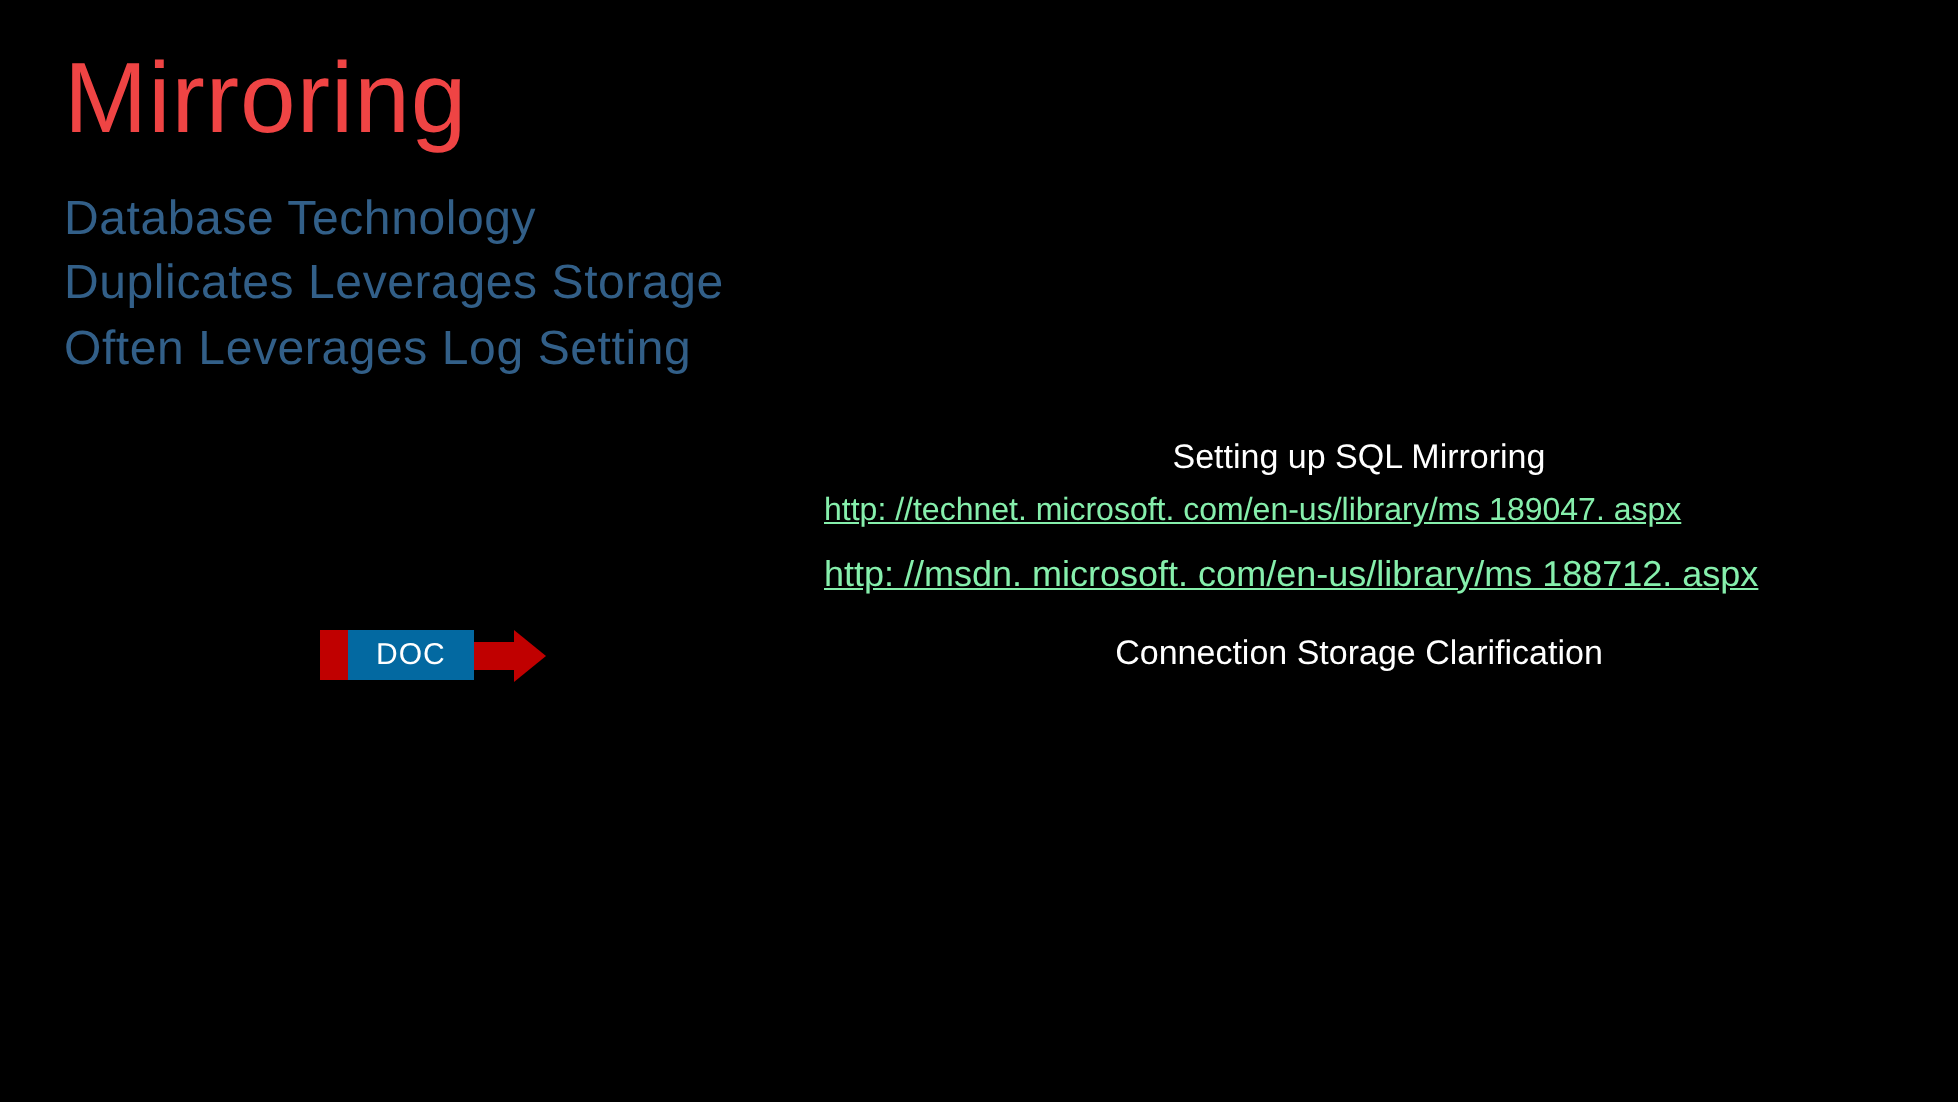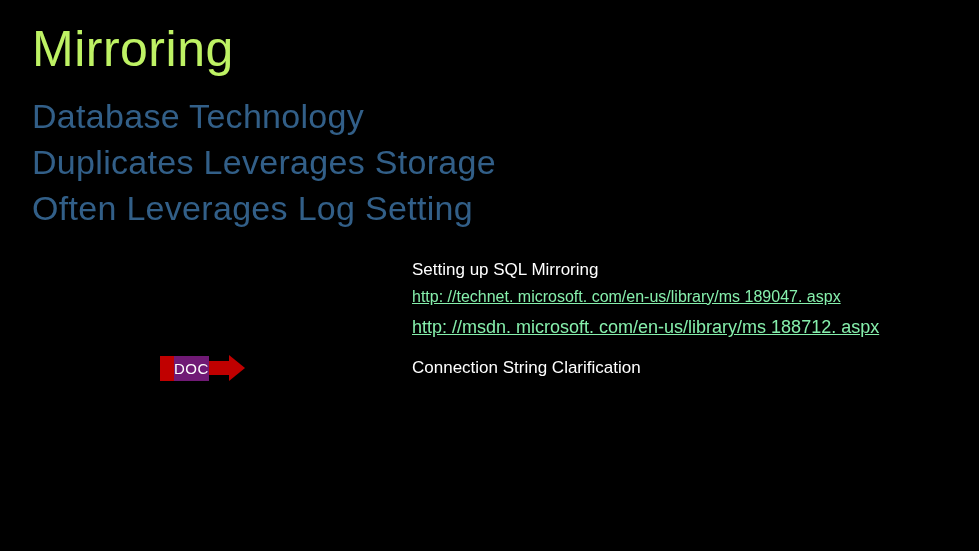--- a/index.html
+++ b/index.html
@@ -17,29 +17,29 @@
     }
     .slide {
       width: 100%;
       height: 100%;
       padding: 20px 32px;
       position: relative;
     }
     .title {
       font-size: 50px;
       font-weight: 300;
-      color: #bef264;
+      color: #ef4444;
       letter-spacing: 0.5px;
       margin-bottom: 16px;
     }
     .subtitle-block {
       margin-bottom: 28px;
     }
     .subtitle {
-      font-size: 34px;
+      font-size: 24px;
       font-weight: 300;
       color: #325f88;
       line-height: 1.35;
       letter-spacing: 0.3px;
     }
     .content-row {
       display: flex;
       margin-top: 10px;
     }
     .left-col {
@@ -57,25 +57,25 @@
       display: flex;
       align-items: center;
       height: 25px;
     }
     .doc-red {
       background: #c00000;
       width: 14px;
       height: 100%;
     }
     .doc-label {
-      background: #701a75;
+      background: #0369a1;
       color: #ffffff;
       font-size: 15px;
       font-weight: 400;
-      padding: 3px 0;
+      padding: 3px 14px;
       height: 100%;
       display: flex;
       align-items: center;
       letter-spacing: 0.5px;
     }
     .doc-arrow-stem {
       background: #c00000;
       width: 20px;
       height: 14px;
     }
@@ -85,20 +85,21 @@
       border-top: 13px solid transparent;
       border-bottom: 13px solid transparent;
       border-left: 16px solid #c00000;
     }
     .section-heading {
       color: #ffffff;
       font-size: 17px;
       font-weight: 400;
       margin-bottom: 6px;
       margin-top: 0;
+      text-align: center;
     }
     .section-heading.spaced {
       margin-top: 18px;
     }
     .link {
       color: #86efac;
       font-size: 16px;
       text-decoration: underline;
       display: block;
       margin-bottom: 4px;
@@ -133,16 +134,16 @@
         <div class="doc-arrow-stem"></div>
         <div class="doc-arrow-head"></div>
       </div>
     </div>
 
     <div class="right-col">
       <div class="section-heading">Setting up SQL Mirroring</div>
       <a class="link">http: //technet. microsoft. com/en-us/library/ms 189047. aspx</a>
       <a class="link small">http: //msdn. microsoft. com/en-us/library/ms 188712. aspx</a>
 
-      <div class="section-heading spaced">Connection String Clarification</div>
+      <div class="section-heading spaced">Connection Storage Clarification</div>
     </div>
   </div>
 </div>
 
 </body></html>

